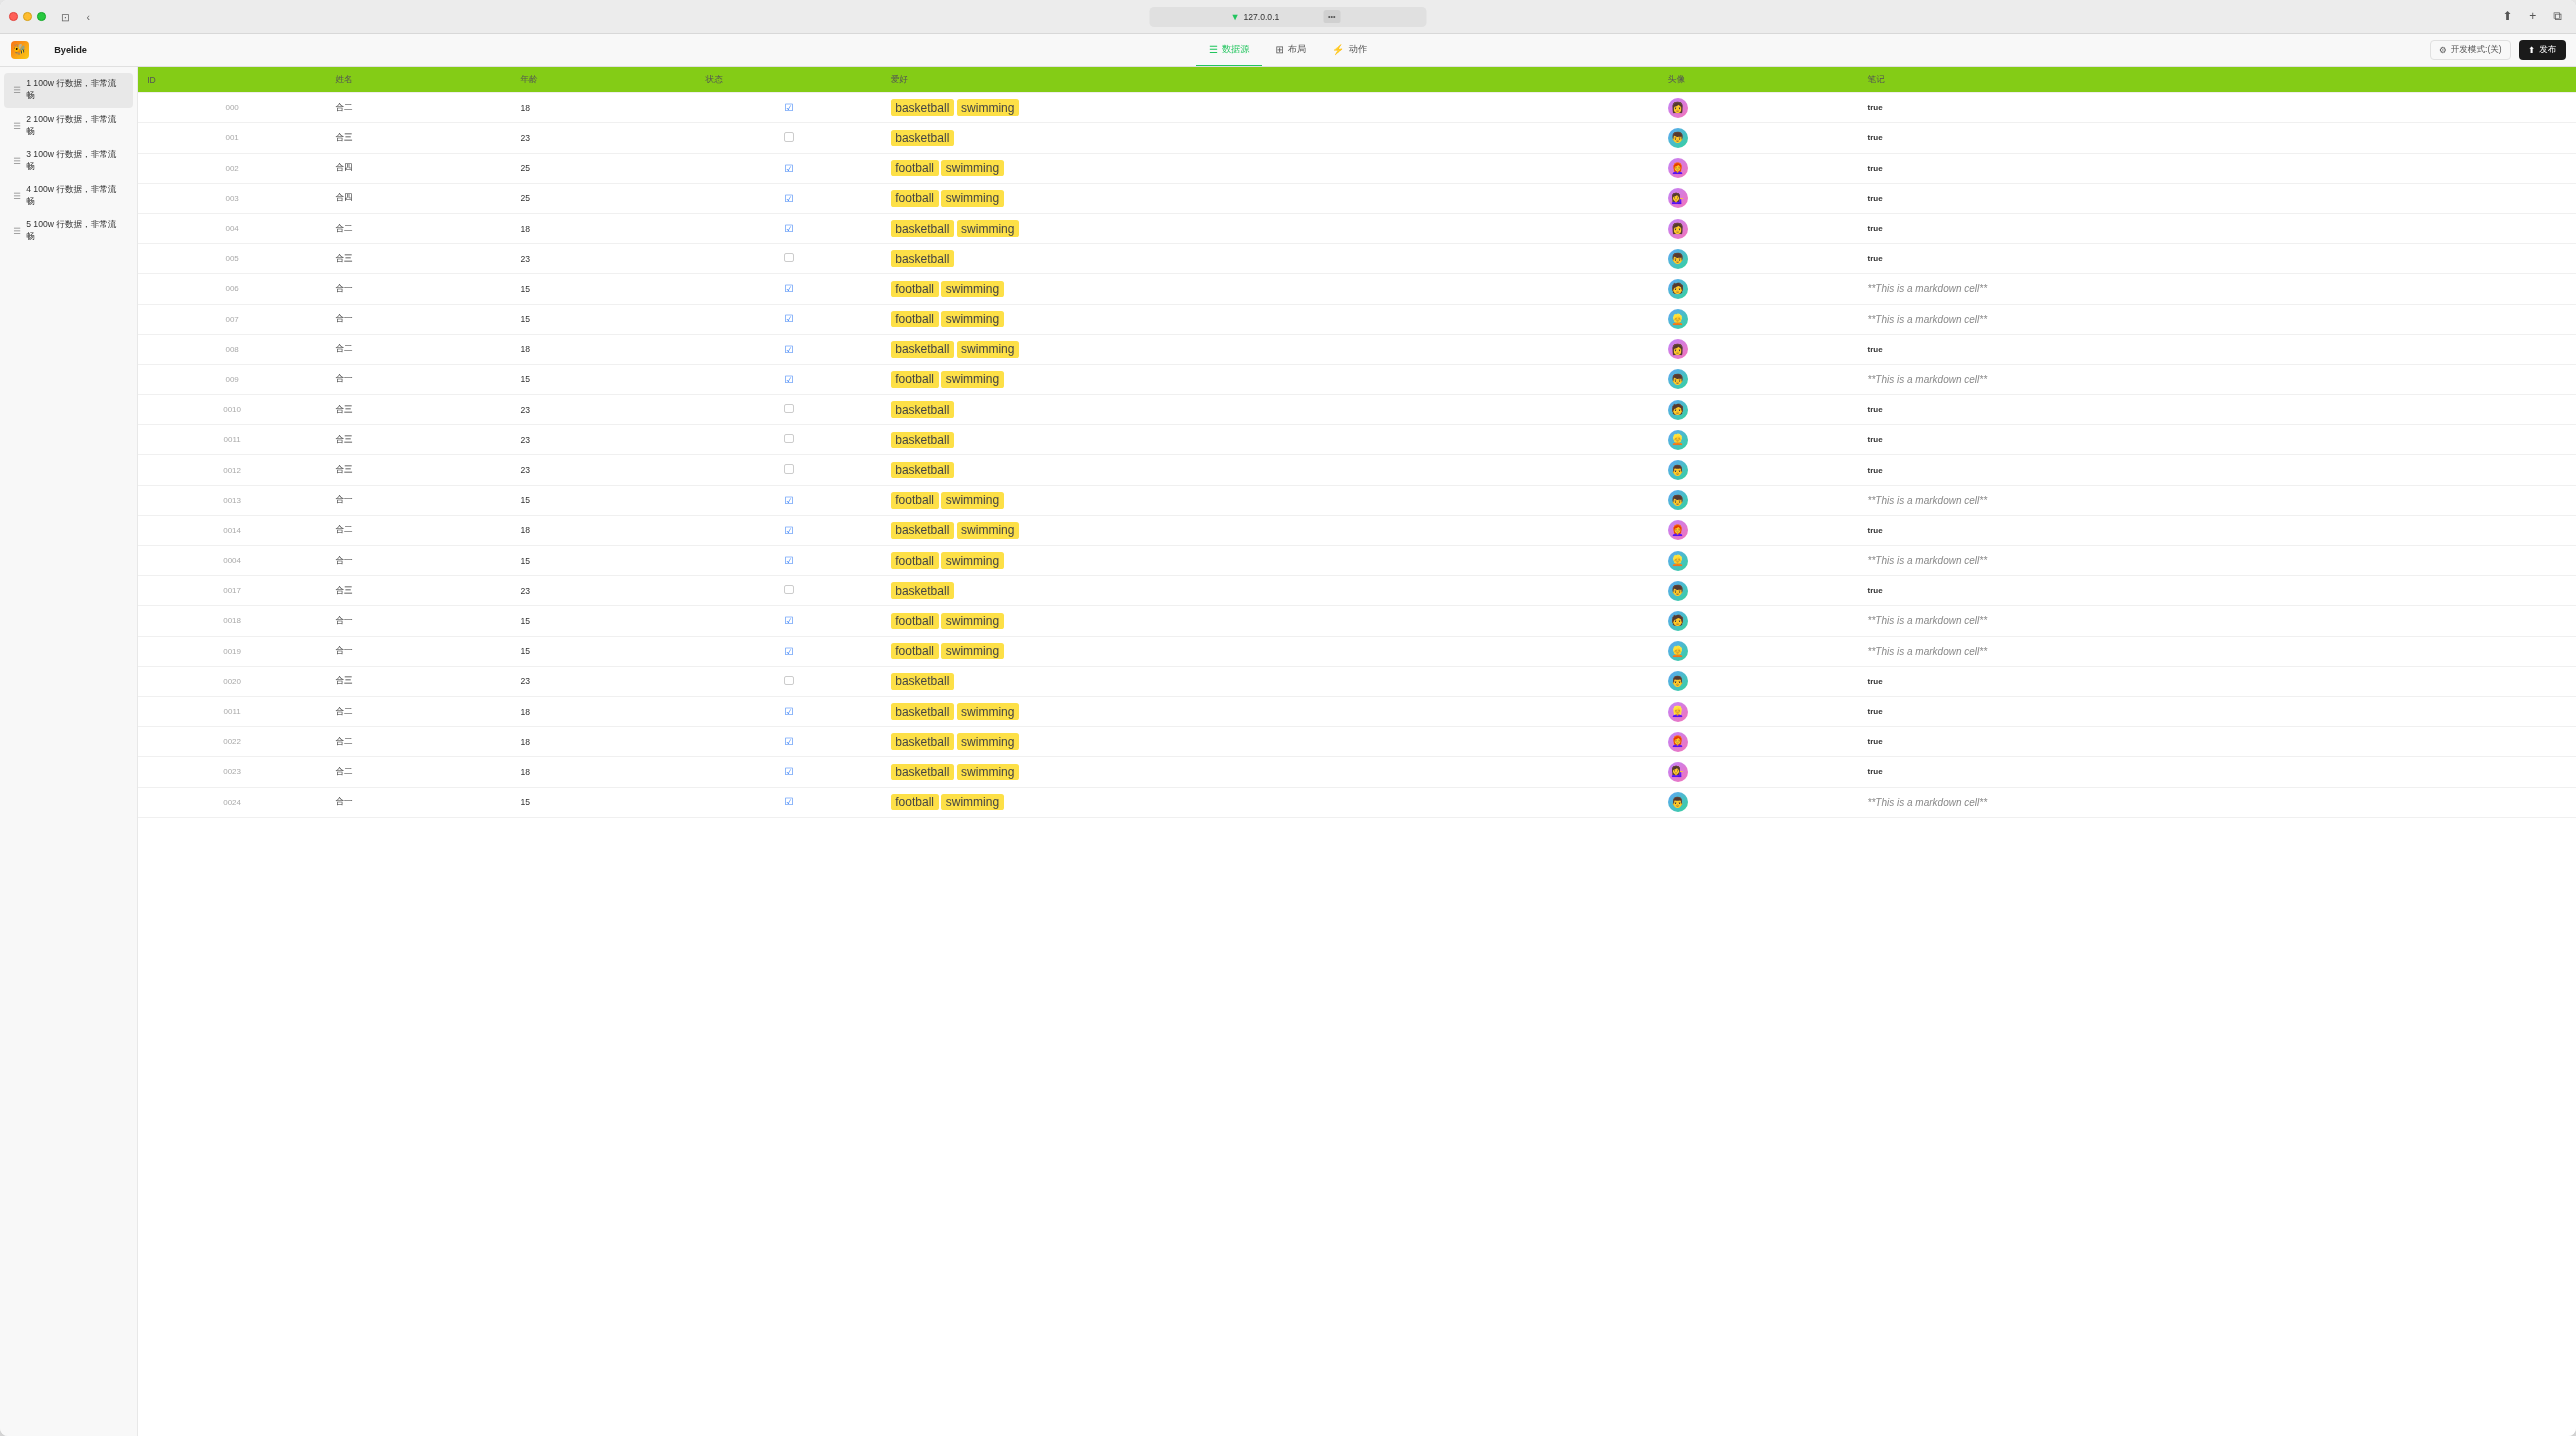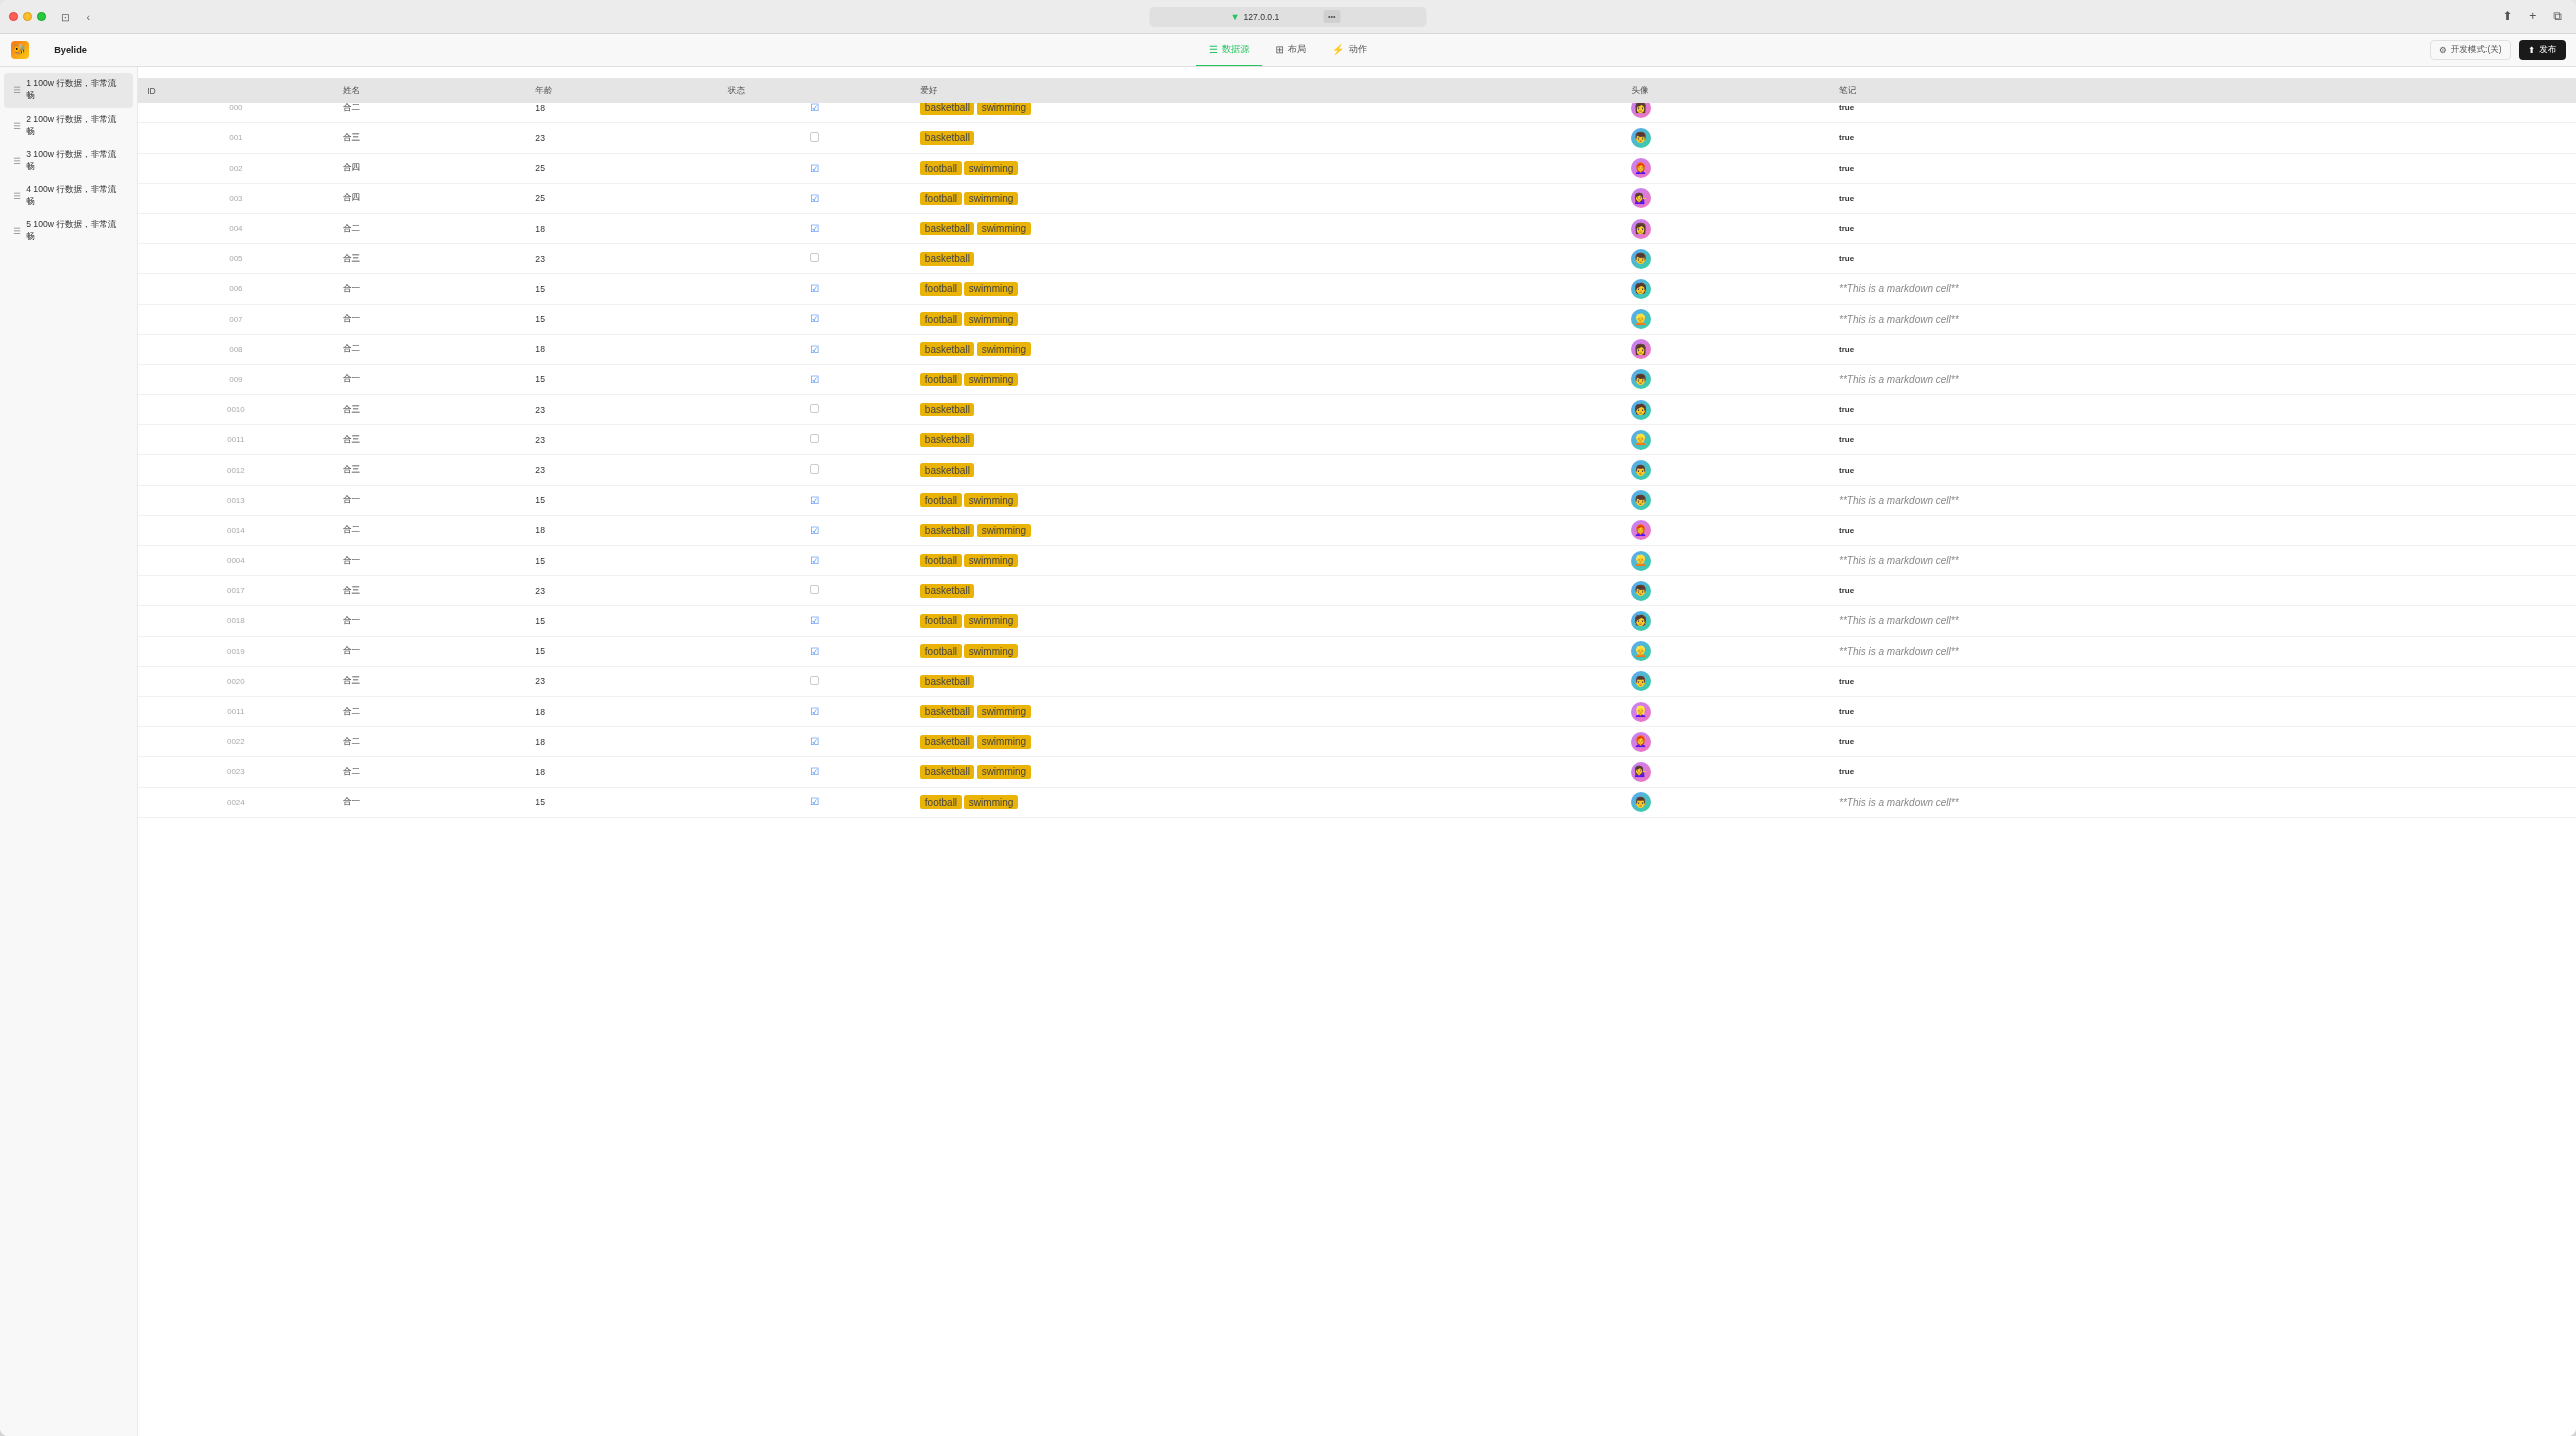--- a/index.html
+++ b/index.html
@@ -225,52 +225,52 @@
       overflow: auto;
       background: #fff;
       position: relative;
     }
     table {
       width: 100%;
       border-collapse: collapse;
       min-width: 593px;
     }
     thead th {
-      background: #e5e5e5;
+      background: #84cc16;
       padding: 6.6px 9.2px;
       text-align: left;
       font-weight: 500;
       font-size: 8.6px;
       color: #555;
       border-bottom: 0.7px solid #eee;
       white-space: nowrap;
       position: sticky;
-      top: 11px;
+      top: 0;
       z-index: 10;
     }
     tbody tr {
       border-bottom: 0.7px solid #f0f0f0;
     }
     tbody td {
       padding: 4.6px 9.2px;
       font-size: 8.6px;
       color: #333;
       vertical-align: middle;
     }
     td.id-cell {
       color: #aaa;
       font-size: 8px;
       text-align: center;
     }
     .tag {
       display: inline-block;
-      background: #eab308;
+      background: #fde047;
       border-radius: 2.6px;
       padding: 1.3px 4.6px;
-      font-size: 10px;
+      font-size: 12px;
       color: #444;
       margin-right: 2.6px;
     }
     .checkbox-cell {
       text-align: center;
     }
     .checkbox-icon {
       width: 10.5px;
       height: 10.5px;
       display: inline-flex;

